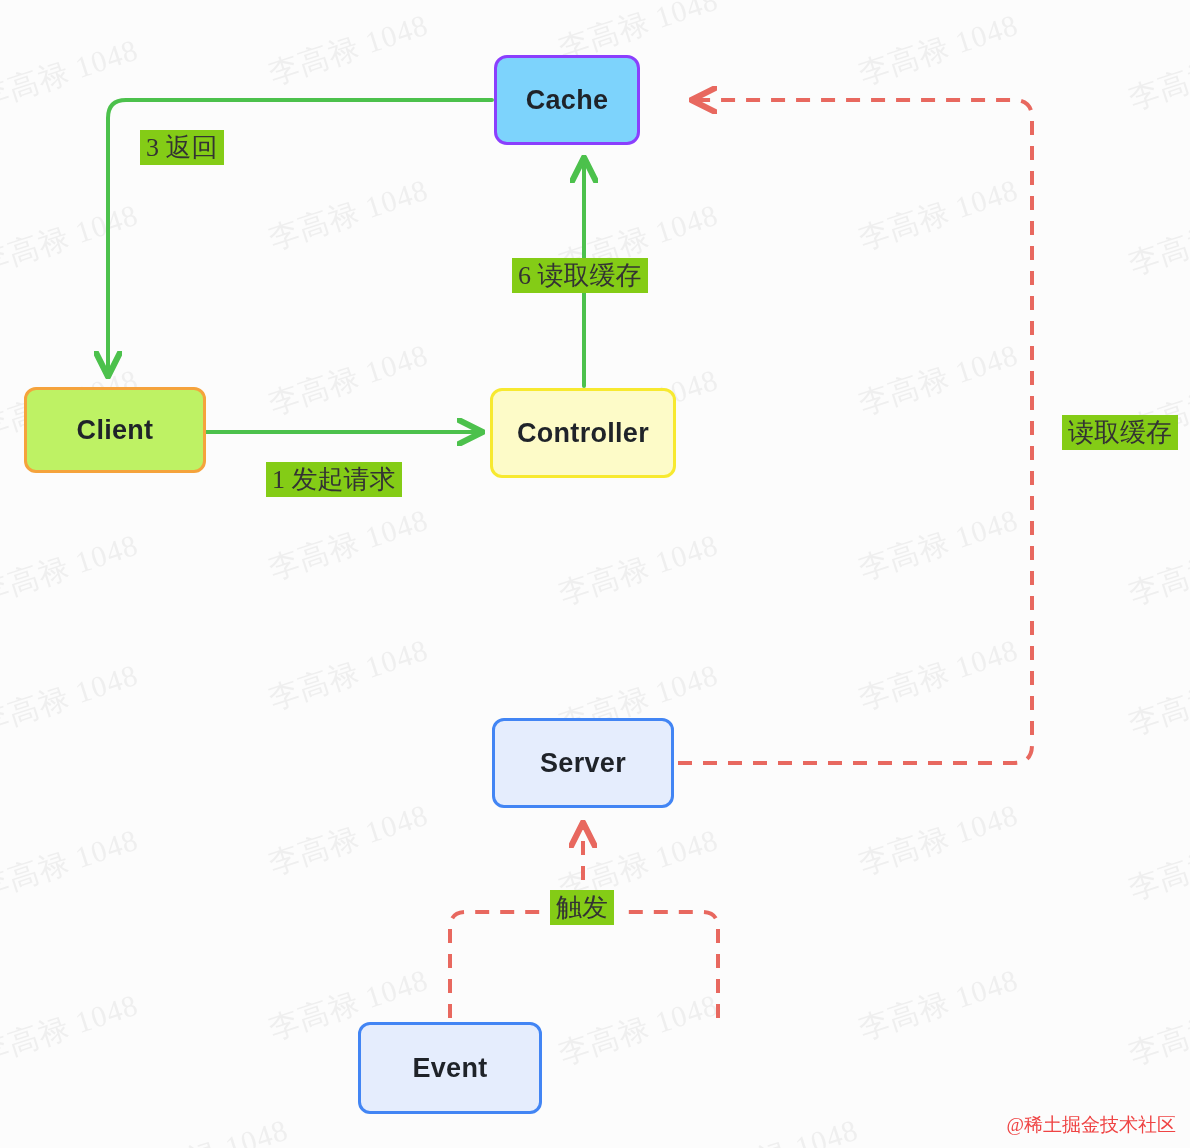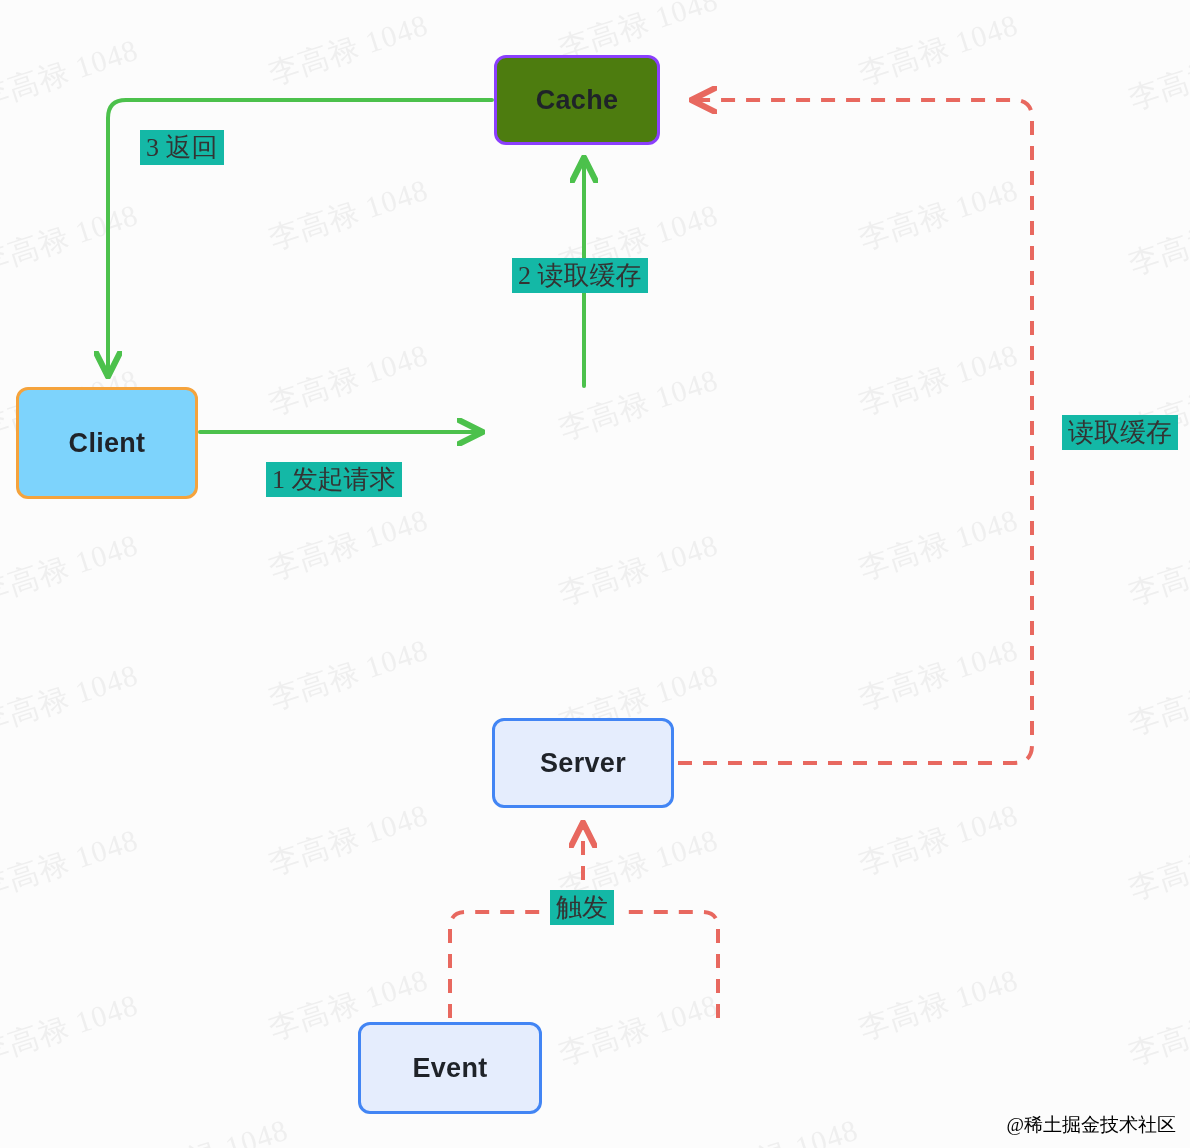--- a/index.html
+++ b/index.html
@@ -49,53 +49,53 @@
     border-width: 3px;
     border-style: solid;
     display: flex;
     align-items: center;
     justify-content: center;
     font-weight: bold;
     font-size: 27px;
     color: #1f2329;
     letter-spacing: .3px;
   }
-  .node-cache     { left:494px; top:55px;   width:166px; height:90px; background:#4d7c0f; border-color:#8b3ffd; }
-  .node-client    { left:16px;  top:387px;  width:182px; height:112px; background:#7dd3fc; border-color:#f5a33c; }
+  .node-cache     { left:494px; top:55px;   width:146px; height:90px; background:#7dd3fc; border-color:#8b3ffd;border-radius:13px; }
+  .node-client    { left:24px;  top:387px;  width:182px; height:86px; background:#bef264; border-color:#f5a33c; }
   .node-controller{ left:490px; top:388px;  width:186px; height:90px; background:#fdfbc8; border-color:#f7e930; }
   .node-server    { left:492px; top:718px;  width:182px; height:90px; background:#e5edfd; border-color:#4285f4; }
   .node-event     { left:358px; top:1022px; width:184px; height:92px; background:#e5edfd; border-color:#4285f4;text-align:center; }
   .node-cronjob   { left:626px; top:1022px; width:184px; height:92px; background:#e5edfd; border-color:#4285f4; }
 
   
   .edge-label {
     position: absolute;
     z-index: 4;
     font-family: "Liberation Serif", "DejaVu Serif", serif;
     font-size: 26px;
     color: #333333;
     white-space: nowrap;
-    background: #14b8a6;
+    background: #84cc16;
     padding: 0 6px;
   }
   .lbl-return   { left:140px;  top:130px; }
   .lbl-readcache{ left:512px;  top:258px; }
   .lbl-request  { left:266px;  top:462px; }
   .lbl-writecache{left:1062px; top:415px; }
   .lbl-trigger  { left:550px;  top:890px; }
 
   
   #credit {
     position: absolute;
     right: 14px;
     bottom: 10px;
     z-index: 5;
     font-family: "Liberation Serif", "DejaVu Serif", serif;
     font-size: 19px;
-    color: #000000;
+    color: #ef4444;
     white-space: nowrap;
   }
 </style>
 </head>
 <body>
 
 <div id="canvas">
 
   <div id="watermarks">
     <div class="wm" style="left:-20px;  top:80px;">李高禄 1048</div>
@@ -168,28 +168,31 @@
 
     <path d="M583,880 L583,827" fill="none" stroke="#e8685f" stroke-width="4" stroke-dasharray="14 11" stroke-linecap="butt" marker-end="url(#arrow-red)"></path>
   </svg>
 
   <div class="node node-cache">
       <span>Cache</span>
     </div>
   <div class="node node-client">
       <span>Client</span>
     </div>
+  <div class="node node-controller">
+      <span>Controller</span>
+    </div>
   <div class="node node-server">
       <span>Server</span>
     </div>
   <div class="node node-event">
       <span>Event</span>
     </div>
 
   <div class="edge-label lbl-return">3 返回</div>
-  <div class="edge-label lbl-readcache">2 读取缓存</div>
+  <div class="edge-label lbl-readcache">6 读取缓存</div>
   <div class="edge-label lbl-request">1 发起请求</div>
   <div class="edge-label lbl-writecache">读取缓存</div>
   <div class="edge-label lbl-trigger">触发</div>
 
   <div id="credit">@稀土掘金技术社区</div>
 
 </div>
 
 </body></html>

